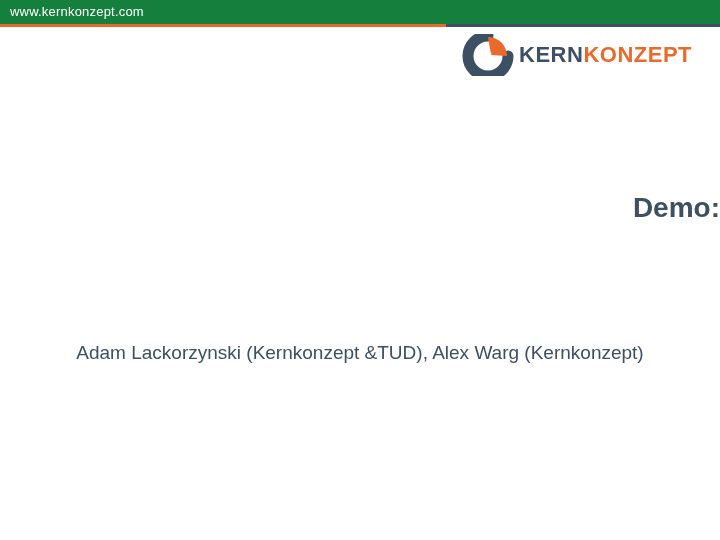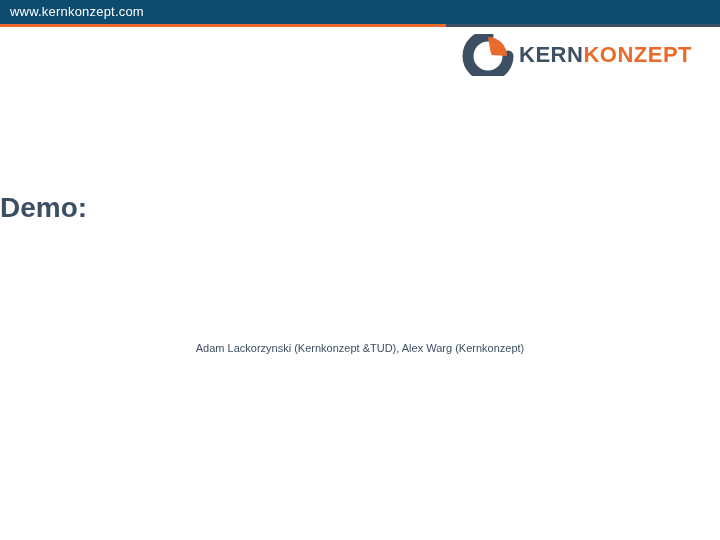--- a/index.html
+++ b/index.html
@@ -1,27 +1,27 @@
 <!DOCTYPE html>
 <html><head>
 <meta charset="utf-8">
 <style>
   * { margin: 0; padding: 0; box-sizing: border-box; }
   html, body { width: 720px; height: 540px; font-family: "Trebuchet MS", "Lucida Sans", Verdana, sans-serif; background:#fff; color:#3d4f63; }
   .slide { width:720px; height:540px; position:relative; }
-  .topbar { background:#0c4a6e; color:#fff; font-size:13px; padding:4px 10px 5px 10px; letter-spacing:.2px; }
+  .topbar { background:#15803d; color:#fff; font-size:13px; padding:4px 10px 5px 10px; letter-spacing:.2px; }
   .accent-strip { height:3px; background:linear-gradient(90deg,#e96a2a 0 62%, #3d4f63 62% 100%); }
   .logo-wrap { position:absolute; top:34px; right:28px; display:flex; align-items:center; gap:4px; }
   .logo-mark { width:54px; height:42px; position:relative; }
   .logo-text { font-weight:700; font-size:22px; letter-spacing:.5px; }
   .logo-kern { color:#3d4f63; }
   .logo-konzept { color:#e96a2a; }
-  .title-block { position:absolute; top:190px; left:0; width:100%; text-align:left; }
+  .title-block { position:absolute; top:190px; left:0; width:100%; text-align:right; }
   .title1,.title2,.title3 { font-weight:700; color:#3d4f63; font-size:28px; line-height:1.25; }
-  .authors { position:absolute; top:342px; left:0; width:100%; text-align:center; font-size:11px; color:#3d4f63; }
+  .authors { position:absolute; top:342px; left:0; width:100%; text-align:center; font-size:19px; color:#3d4f63; }
 </style>
 </head>
 <body>
 
 <div class="slide">
 
   <div class="topbar">
     <span>www.kernkonzept.com</span>
   </div>
   <div class="accent-strip"></div>

